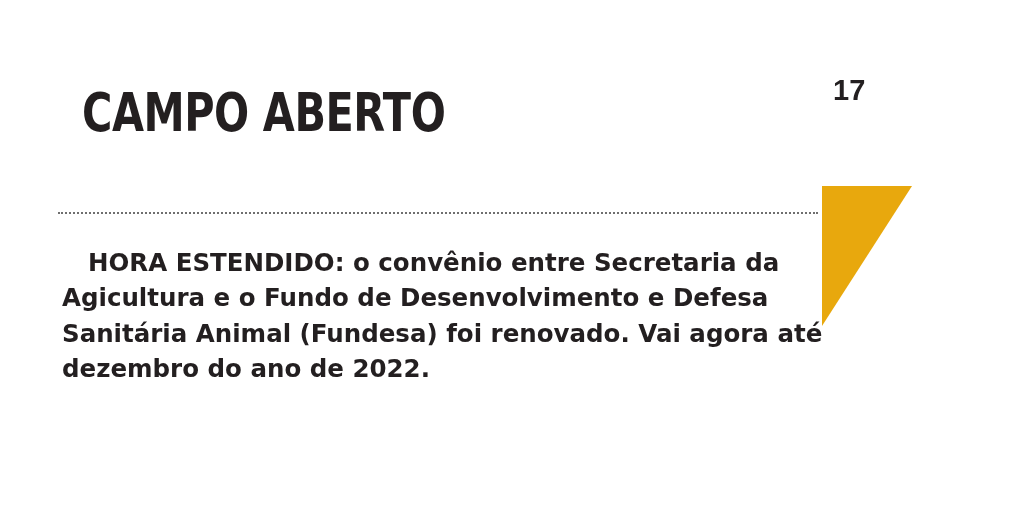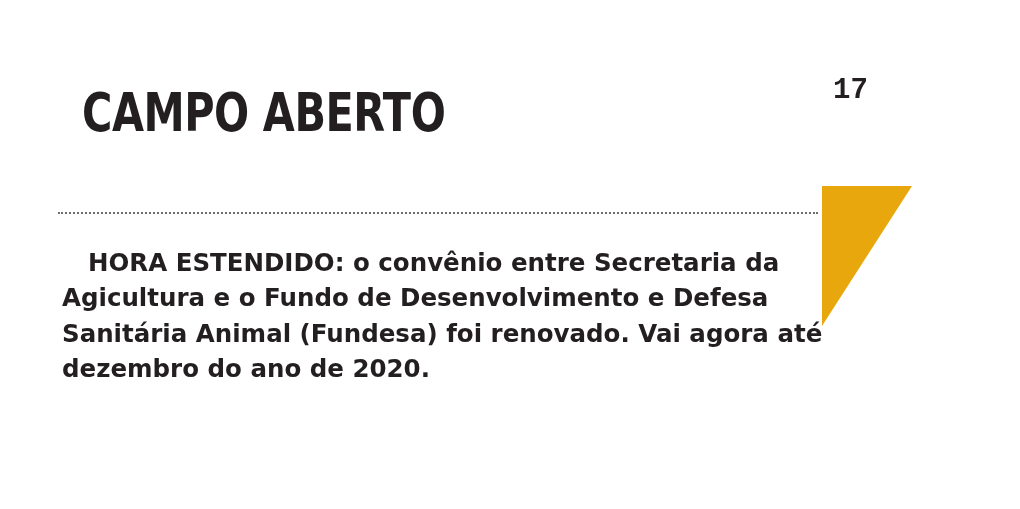--- a/index.html
+++ b/index.html
@@ -60,21 +60,21 @@
   }
   .edition-line {
     display: block;
     white-space: nowrap;
   }
 
   .page-number {
     position: absolute;
     left: 833px;
     top: 74px;
-    font-family: Liberation Mono, monospace;
+    font-family: Liberation Sans, sans-serif;
     font-weight: 700;
     font-size: 29px;
     color: #231f20;
     letter-spacing: 0;
   }
 
   
   .dotted-rule {
     position: absolute;
     left: 58px;
@@ -124,16 +124,16 @@
     </div>
 
     <div class="page-number">17</div>
   </div>
 
   <div class="dotted-rule"></div>
 
   <div class="triangle"></div>
 
   <div class="body-copy">
-    <span class="lead-in">HORA ESTENDIDO:</span><span> o convênio entre Secretaria da Agicultura e o Fundo de Desenvolvimento e Defesa Sanitária Animal (Fundesa) foi renovado. Vai agora até dezembro do ano de 2020.</span>
+    <span class="lead-in">HORA ESTENDIDO:</span><span> o convênio entre Secretaria da Agicultura e o Fundo de Desenvolvimento e Defesa Sanitária Animal (Fundesa) foi renovado. Vai agora até dezembro do ano de 2022.</span>
   </div>
 
 </div>
 
 </body></html>

